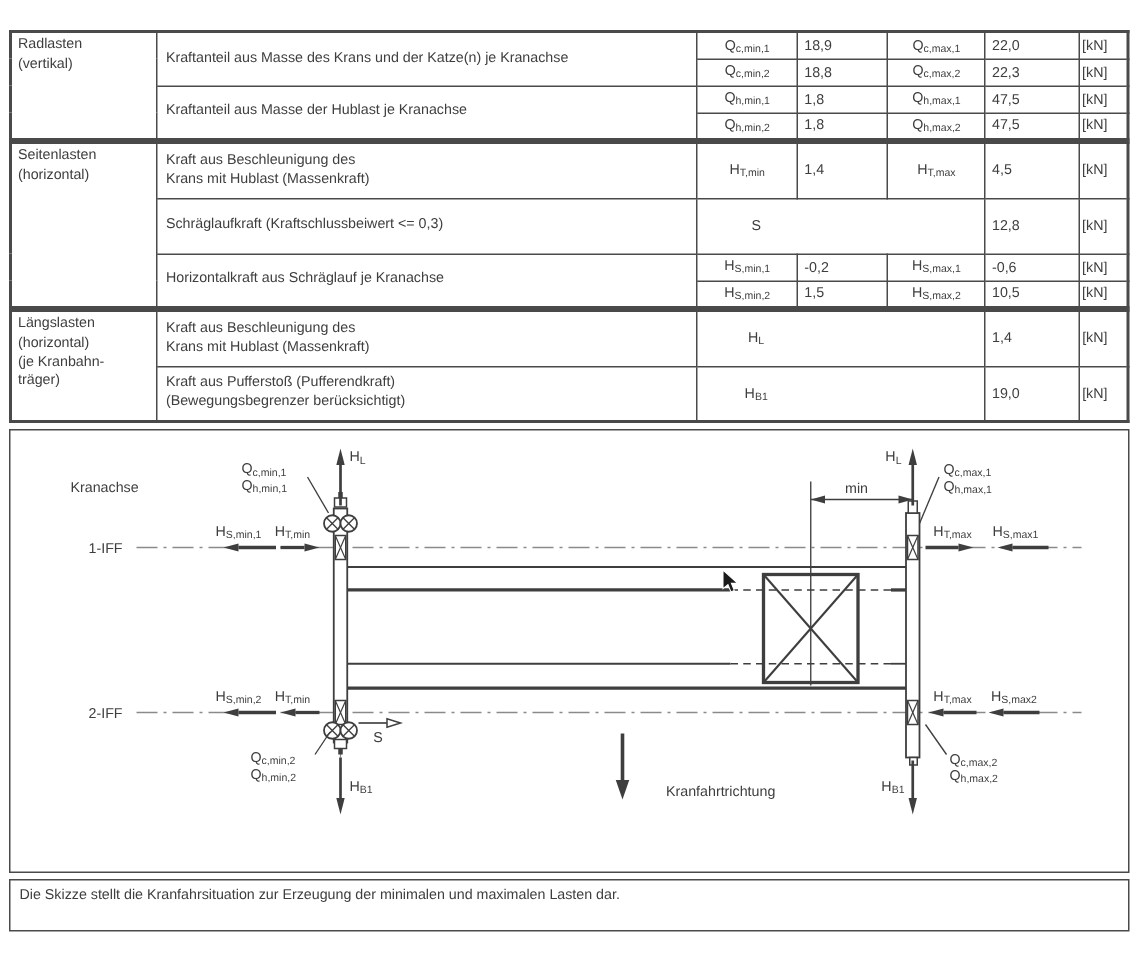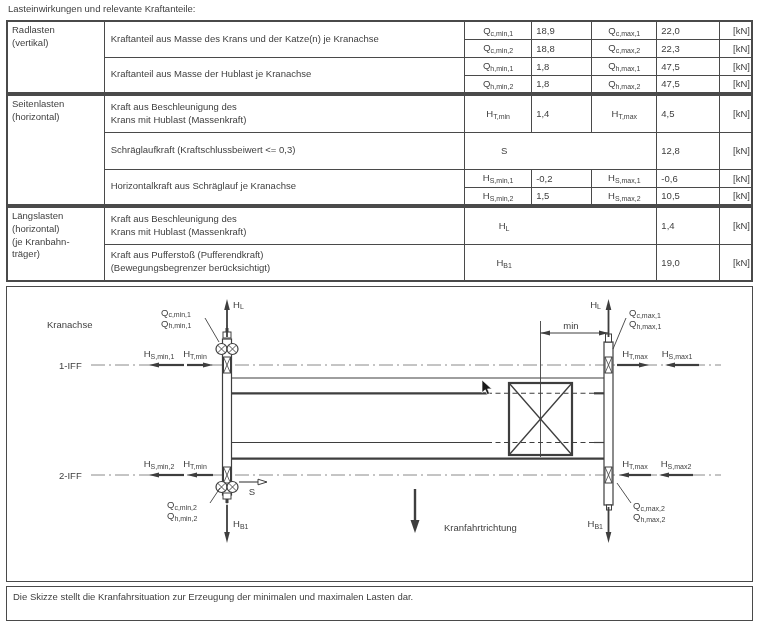--- a/index.html
+++ b/index.html
@@ -13,21 +13,21 @@
 
   table { border-collapse:collapse; table-layout:fixed; width:747px; border:2px solid #4a4a4a; }
   td { border:1.2px solid #4a4a4a; font-size:9.5px; color:#3e3e3e; padding:0 4px; overflow:hidden; vertical-align:middle; }
   tr.std  { height:18px; }
   tr.tall { height:37px;margin-top:40px; }
   td.cat  { vertical-align:top; padding:2px 4px; line-height:1.35; }
   td.desc { padding-left:6px; line-height:1.35; }
   td.sym  { text-align:center; padding:0 2px; }
   td.symw { text-align:left; padding:0; }
   td.val  { text-align:left; padding-right:4px; }
-  td.unit { text-align:right; padding:0 1px; }
+  td.unit { text-align:left; padding:0 1px; }
   .symbox { display:inline-block; width:78px; text-align:center; }
   .sb { font-size:7px; vertical-align:-1.5px; }
 
   .box { box-sizing:border-box; width:747px; border:1.4px solid #4a4a4a; background:#fff; }
   .diagram { height:296px; position:relative; }
   .footer { padding:3px 6px 16px 6px; font-size:9.5px; line-height:14px; }
 
   svg { position:absolute; left:0; top:0; }
   svg text { font-family:"Liberation Sans", sans-serif; font-size:9.5px; fill:#3e3e3e; }
   .t-mid { text-anchor:middle; }
@@ -36,21 +36,20 @@
   .axis { stroke:#8a8a8a; stroke-width:1; stroke-dasharray:14 4 2 4; fill:none; }
   .axisv{ stroke:#8a8a8a; stroke-width:0.8; stroke-dasharray:8 3 2 3; fill:none; }
   .hid  { stroke:#3e3e3e; stroke-width:1.1; stroke-dasharray:5 3.5; fill:none; }
   .head { fill:#3e3e3e; stroke:none; }
   .wfill{ fill:#ffffff; stroke:#3e3e3e; }
 </style>
 </head>
 <body>
 
 <div class="page">
-  <div class="title">Lasteinwirkungen und relevante Kraftanteile:</div>
 
   <div class="stack">
     <div>
         <table>
           <colgroup>
             <col style="width: 97px;">
             <col style="width: 360px;">
             <col style="width: 67px;">
             <col style="width: 60px;">
             <col style="width: 65px;">

